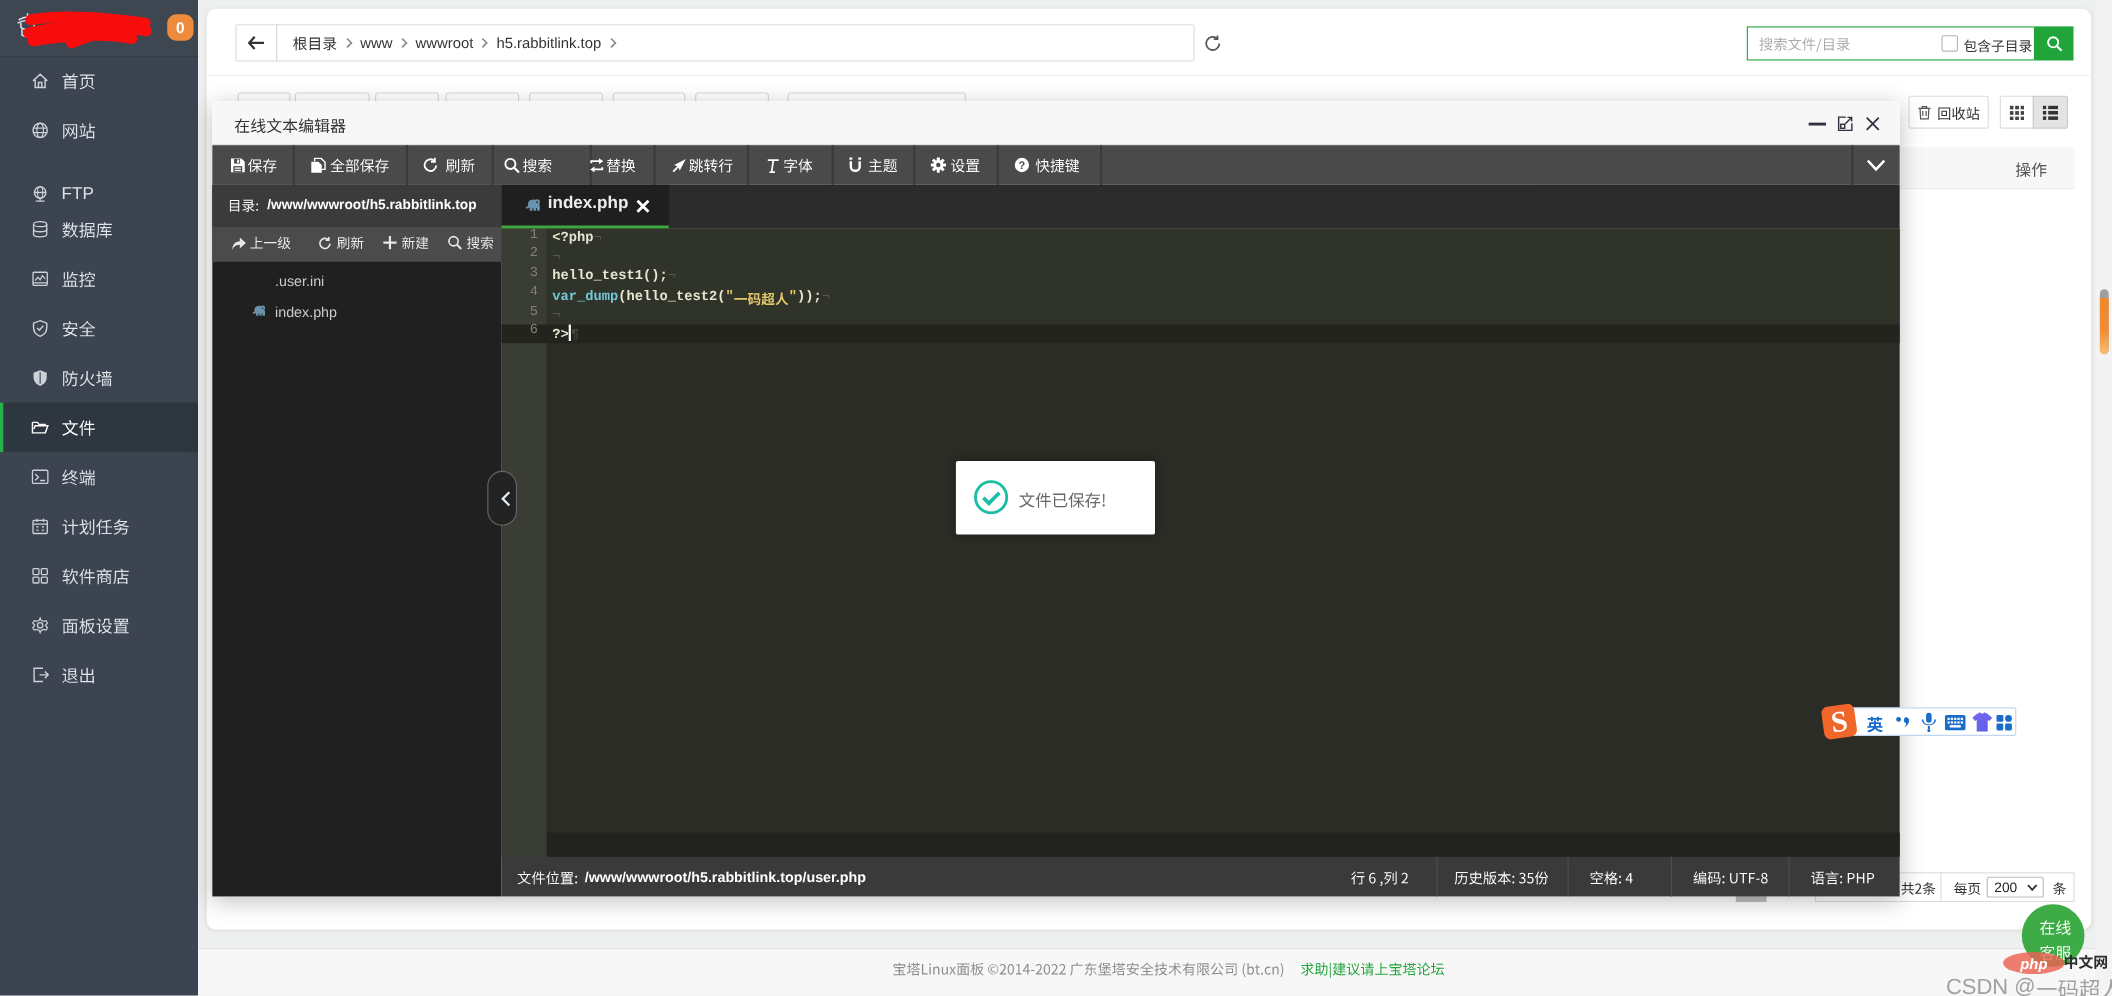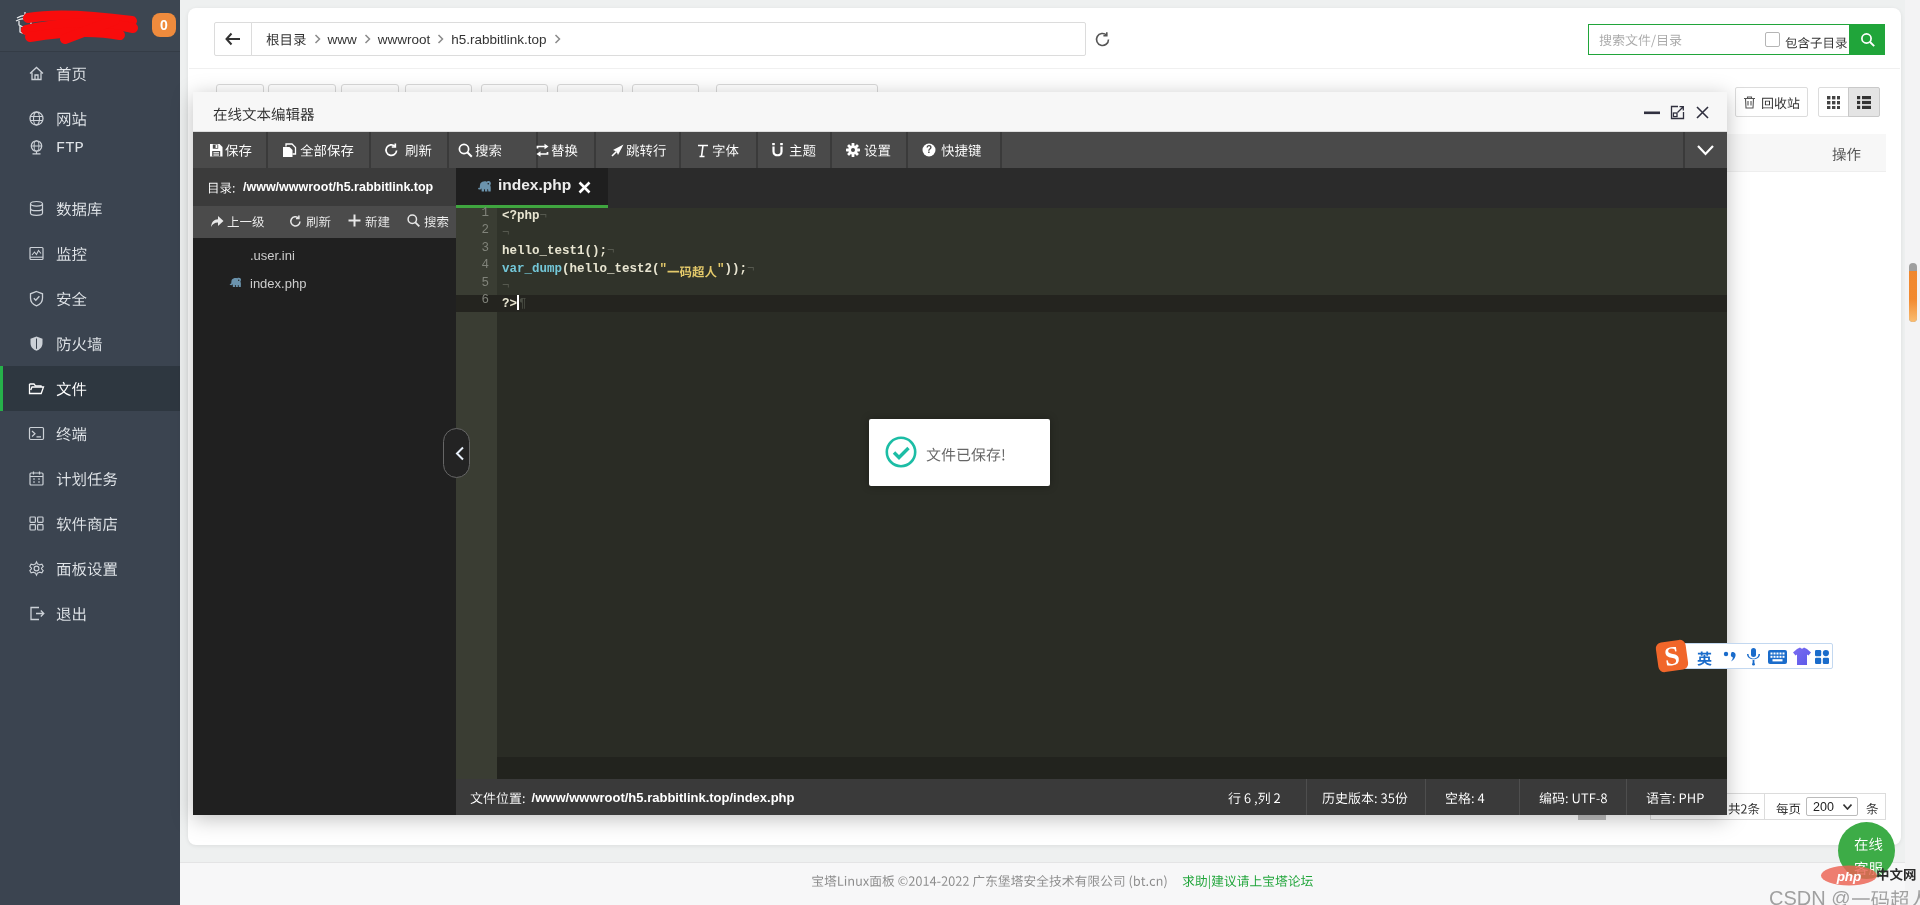--- a/index.html
+++ b/index.html
@@ -165,21 +165,21 @@
 <div class="abs flex" style="left:0;top:96px;width:180px;height:45px;">
 <svg width="17" height="17" viewBox="0 0 17 17" style="margin-left:28px">
         <circle cx="8.5" cy="8.5" r="6.5" stroke="#ccd1d7" stroke-width="1.3" fill="none"></circle>
         <ellipse cx="8.5" cy="8.5" rx="3" ry="6.5" stroke="#ccd1d7" stroke-width="1.1" fill="none"></ellipse>
         <path d="M2.3 6.5 H14.7 M2.3 10.5 H14.7" stroke="#ccd1d7" stroke-width="1.1" fill="none"></path>
       </svg>
 <span style="margin-left:11px"><svg style="vertical-align:middle;" width="31.0" height="22.4" viewBox="0 -17.98 31.0 22.44">
           <path d="M3.0 -8.3C3.7 -7.5 4.5 -6.4 5.2 -5.5C4.6 -3.8 3.8 -2.4 2.7 -1.4C2.9 -1.2 3.4 -0.9 3.6 -0.7C4.5 -1.7 5.3 -3.0 5.9 -4.4C6.4 -3.7 6.8 -3.0 7.1 -2.4L7.8 -3.2C7.5 -3.9 6.9 -4.7 6.3 -5.6C6.7 -6.9 7.1 -8.3 7.3 -9.8L6.2 -9.9C6.1 -8.8 5.8 -7.7 5.5 -6.6C4.9 -7.4 4.3 -8.2 3.7 -9.0ZM7.5 -8.3C8.2 -7.4 8.9 -6.4 9.6 -5.4C9.0 -3.7 8.2 -2.3 7.0 -1.2C7.3 -1.1 7.7 -0.8 7.9 -0.6C8.9 -1.6 9.7 -2.9 10.3 -4.3C10.8 -3.5 11.3 -2.7 11.6 -2.0L12.4 -2.7C12.0 -3.5 11.4 -4.5 10.7 -5.5C11.2 -6.8 11.5 -8.2 11.7 -9.8L10.6 -9.9C10.5 -8.7 10.3 -7.7 10.0 -6.6C9.4 -7.4 8.8 -8.2 8.2 -8.9ZM1.4 -12.1V1.2H2.5V-11.0H13.0V-0.3C13.0 -0.0 12.9 0.0 12.6 0.1C12.3 0.1 11.3 0.1 10.3 0.0C10.4 0.4 10.6 0.9 10.7 1.2C12.1 1.2 13.0 1.2 13.5 1.0C14.0 0.8 14.2 0.4 14.2 -0.3V-12.1Z M16.4 -10.1V-9.0H22.4V-10.1ZM17.0 -8.1C17.4 -6.4 17.7 -4.1 17.8 -2.6L18.7 -2.8C18.6 -4.3 18.3 -6.5 17.9 -8.3ZM18.2 -12.6C18.6 -11.9 19.1 -10.9 19.3 -10.3L20.3 -10.6C20.1 -11.3 19.7 -12.2 19.2 -12.9ZM20.6 -8.5C20.4 -6.6 20.0 -3.9 19.6 -2.2C18.3 -1.9 17.1 -1.7 16.2 -1.5L16.5 -0.3C18.1 -0.7 20.3 -1.3 22.4 -1.8L22.3 -2.9L20.6 -2.5C21.0 -4.1 21.4 -6.5 21.7 -8.3ZM22.7 -5.6V1.2H23.9V0.5H28.6V1.2H29.7V-5.6H26.4V-8.7H30.4V-9.8H26.4V-13.0H25.2V-5.6ZM23.9 -0.6V-4.5H28.6V-0.6Z" fill="#dfe3e7"></path>
         </svg></span>
 </div>
-<div class="abs flex" style="left:0;top:125px;width:185px;height:45px;font-family:Liberation Mono, monospace;">
+<div class="abs flex" style="left:0;top:154px;width:185px;height:45px;">
 <svg width="17" height="17" viewBox="0 0 17 17" style="margin-left:28px">
         <circle cx="8.5" cy="7" r="5.2" stroke="#ccd1d7" stroke-width="1.3" fill="none"></circle>
         <ellipse cx="8.5" cy="7" rx="2.4" ry="5.2" stroke="#ccd1d7" stroke-width="1" fill="none"></ellipse>
         <path d="M3.5 7 H13.5 M8.5 12.2 V14.5 M4.5 14.8 H12.5" stroke="#ccd1d7" stroke-width="1.2" fill="none"></path>
       </svg>
 <span style="margin-left:11px;font-size:15.5px;color:#dfe3e7">FTP</span>
 </div>
 <div class="abs flex" style="left:0;top:186px;width:180px;height:45px;">
 <svg width="17" height="17" viewBox="0 0 17 17" style="margin-left:28px">
         <ellipse cx="8.5" cy="3.8" rx="6" ry="2.3" stroke="#ccd1d7" stroke-width="1.2" fill="none"></ellipse>
@@ -531,21 +531,21 @@
 </div>
 <div class="abs" style="left:250px;top:336px;width:27px;height:50px;border:1px solid #666;border-radius:14px;background:#232323"></div>
 <svg class="abs" style="left:262px;top:354px" width="10" height="15" viewBox="0 0 10 15">
         <path d="M8 1.5 L2 7.5 L8 13.5" stroke="#e8f0fa" stroke-width="2" fill="none"></path>
       </svg>
 <div class="abs" style="left:263px;top:687px;width:1271px;height:36px;background:#3a3a3a"></div>
 <div class="abs flex" style="left:277px;top:687px;height:36px">
         <svg style="vertical-align:middle;" width="55.6" height="18.8" viewBox="0 -15.08 55.6 18.82">
           <path d="M5.5 -10.7C5.9 -10.1 6.3 -9.2 6.5 -8.7L7.5 -9.0C7.4 -9.5 6.9 -10.4 6.5 -11.0ZM0.7 -8.6V-7.7H2.7C3.4 -5.7 4.5 -4.0 5.8 -2.6C4.4 -1.4 2.6 -0.5 0.5 0.1C0.7 0.3 1.0 0.8 1.1 1.0C3.2 0.3 5.1 -0.6 6.5 -1.9C8.0 -0.6 9.8 0.4 11.9 0.9C12.1 0.7 12.3 0.3 12.6 0.1C10.5 -0.5 8.7 -1.4 7.3 -2.6C8.6 -4.0 9.6 -5.6 10.3 -7.7H12.4V-8.6ZM6.6 -3.3C5.3 -4.5 4.4 -6.0 3.7 -7.7H9.2C8.6 -5.9 7.7 -4.5 6.6 -3.3Z M17.1 -4.4V-3.5H20.9V1.0H21.8V-3.5H25.4V-4.4H21.8V-7.3H24.8V-8.3H21.8V-10.8H20.9V-8.3H19.1C19.3 -8.8 19.4 -9.5 19.6 -10.1L18.6 -10.3C18.3 -8.6 17.8 -6.9 17.0 -5.8C17.3 -5.7 17.7 -5.5 17.8 -5.3C18.2 -5.9 18.5 -6.6 18.8 -7.3H20.9V-4.4ZM16.5 -10.9C15.8 -8.9 14.6 -7.0 13.4 -5.7C13.6 -5.5 13.9 -5.0 14.0 -4.7C14.4 -5.2 14.8 -5.7 15.2 -6.2V1.0H16.1V-7.8C16.6 -8.7 17.0 -9.6 17.4 -10.6Z M30.8 -8.6V-7.6H37.9V-8.6ZM31.7 -6.6C32.0 -4.8 32.4 -2.4 32.5 -1.0L33.5 -1.3C33.4 -2.7 33.0 -5.0 32.5 -6.8ZM33.4 -10.8C33.7 -10.1 33.9 -9.3 34.0 -8.7L35.0 -9.0C34.9 -9.5 34.6 -10.4 34.3 -11.0ZM30.2 -0.4V0.5H38.4V-0.4H35.7C36.2 -2.2 36.7 -4.7 37.1 -6.7L36.1 -6.9C35.8 -5.0 35.3 -2.2 34.8 -0.4ZM29.7 -10.9C29.0 -8.9 27.8 -6.9 26.5 -5.7C26.7 -5.5 26.9 -5.0 27.1 -4.7C27.5 -5.2 27.9 -5.7 28.3 -6.3V1.0H29.3V-7.8C29.8 -8.7 30.3 -9.6 30.6 -10.6Z M47.5 -9.7H49.7V-8.6H47.5ZM44.4 -9.7H46.6V-8.6H44.4ZM41.5 -9.7H43.5V-8.6H41.5ZM41.5 -5.6V-0.1H39.7V0.7H51.3V-0.1H49.5V-5.6H45.4L45.6 -6.3H51.0V-7.1H45.8L45.9 -7.8H50.6V-10.4H40.5V-7.8H44.9L44.8 -7.1H39.9V-6.3H44.7L44.5 -5.6ZM42.4 -0.1V-0.9H48.5V-0.1ZM42.4 -3.6H48.5V-2.8H42.4ZM42.4 -4.2V-4.9H48.5V-4.2ZM42.4 -2.2H48.5V-1.5H42.4Z M53.8 -5.1C54.3 -5.1 54.7 -5.4 54.7 -6.0C54.7 -6.5 54.3 -6.9 53.8 -6.9C53.3 -6.9 52.9 -6.5 52.9 -6.0C52.9 -5.4 53.3 -5.1 53.8 -5.1ZM53.8 0.2C54.3 0.2 54.7 -0.2 54.7 -0.7C54.7 -1.3 54.3 -1.6 53.8 -1.6C53.3 -1.6 52.9 -1.3 52.9 -0.7C52.9 -0.2 53.3 0.2 53.8 0.2Z" fill="#fff"></path>
         </svg>
-        <span style="color:#fff;font-size:13px;font-weight:bold;margin-left:6px;font-family:'Liberation Sans'">/www/wwwroot/h5.rabbitlink.top/index.php</span>
+        <span style="color:#fff;font-size:13px;font-weight:bold;margin-left:6px;font-family:'Liberation Sans'">/www/wwwroot/h5.rabbitlink.top/user.php</span>
       </div>
 <div class="abs" style="left:1113px;top:687px;width:1px;height:36px;background:#4e4e4e"></div>
 <div class="abs" style="left:1232px;top:687px;width:1px;height:36px;background:#4e4e4e"></div>
 <div class="abs" style="left:1326px;top:687px;width:1px;height:36px;background:#4e4e4e"></div>
 <div class="abs" style="left:1433px;top:687px;width:1px;height:36px;background:#4e4e4e"></div>
 <div class="abs flex" style="left:1035px;top:687px;height:36px">
         <svg style="vertical-align:middle;" width="52.8" height="18.8" viewBox="0 -15.08 52.8 18.82">
           <path d="M5.7 -10.1V-9.2H12.1V-10.1ZM3.5 -10.9C2.8 -10.0 1.5 -8.8 0.5 -8.1C0.6 -7.9 0.9 -7.5 1.0 -7.3C2.2 -8.1 3.5 -9.4 4.4 -10.5ZM5.1 -6.6V-5.6H9.5V-0.2C9.5 -0.0 9.4 0.1 9.1 0.1C8.9 0.1 8.0 0.1 7.1 0.0C7.2 0.3 7.4 0.7 7.4 1.0C8.7 1.0 9.4 1.0 9.9 0.9C10.3 0.7 10.5 0.4 10.5 -0.2V-5.6H12.4V-6.6ZM4.0 -8.1C3.1 -6.7 1.7 -5.1 0.3 -4.2C0.5 -4.0 0.9 -3.6 1.0 -3.4C1.5 -3.8 2.0 -4.2 2.5 -4.7V1.1H3.5V-5.8C4.0 -6.4 4.5 -7.1 4.9 -7.8Z M19.8 0.2C21.3 0.2 22.6 -1.1 22.6 -2.9C22.6 -4.9 21.5 -5.9 19.9 -5.9C19.2 -5.9 18.3 -5.5 17.8 -4.8C17.8 -7.7 18.9 -8.7 20.2 -8.7C20.8 -8.7 21.4 -8.4 21.7 -8.0L22.4 -8.7C21.9 -9.3 21.2 -9.7 20.2 -9.7C18.3 -9.7 16.6 -8.3 16.6 -4.5C16.6 -1.4 18.0 0.2 19.8 0.2ZM17.8 -3.8C18.4 -4.7 19.1 -5.0 19.7 -5.0C20.9 -5.0 21.4 -4.2 21.4 -2.9C21.4 -1.6 20.7 -0.8 19.8 -0.8C18.6 -0.8 17.9 -1.8 17.8 -3.8Z M27.0 2.5C28.2 2.0 28.9 1.0 28.9 -0.2C28.9 -1.1 28.5 -1.6 27.9 -1.6C27.4 -1.6 27.0 -1.3 27.0 -0.8C27.0 -0.3 27.4 0.0 27.9 0.0L28.0 0.0C28.0 0.8 27.5 1.4 26.7 1.8Z M38.0 -9.4V-2.1H39.0V-9.4ZM40.7 -10.9V-0.2C40.7 -0.0 40.6 0.1 40.4 0.1C40.2 0.1 39.5 0.1 38.8 0.0C38.9 0.3 39.1 0.7 39.1 1.0C40.1 1.0 40.7 1.0 41.1 0.8C41.5 0.7 41.7 0.4 41.7 -0.2V-10.9ZM32.0 -3.9C32.7 -3.5 33.5 -2.8 34.0 -2.4C33.1 -1.1 32.0 -0.2 30.7 0.3C30.9 0.5 31.1 0.9 31.3 1.1C34.0 -0.1 36.0 -2.7 36.7 -7.2L36.1 -7.4L35.9 -7.3H33.0C33.2 -7.9 33.4 -8.6 33.5 -9.3H37.1V-10.2H30.4V-9.3H32.6C32.1 -7.3 31.4 -5.4 30.3 -4.2C30.6 -4.1 30.9 -3.8 31.1 -3.6C31.7 -4.4 32.2 -5.3 32.7 -6.4H35.6C35.4 -5.2 35.0 -4.1 34.5 -3.2C34.0 -3.7 33.2 -4.2 32.6 -4.6Z M46.1 0.0H52.1V-1.0H49.5C49.0 -1.0 48.4 -1.0 47.9 -0.9C50.2 -3.1 51.7 -5.0 51.7 -6.9C51.7 -8.6 50.6 -9.7 48.9 -9.7C47.7 -9.7 46.9 -9.2 46.1 -8.3L46.8 -7.6C47.3 -8.3 48.0 -8.7 48.8 -8.7C49.9 -8.7 50.5 -7.9 50.5 -6.9C50.5 -5.2 49.1 -3.3 46.1 -0.7Z" fill="#fff"></path>
         </svg>
       </div>

